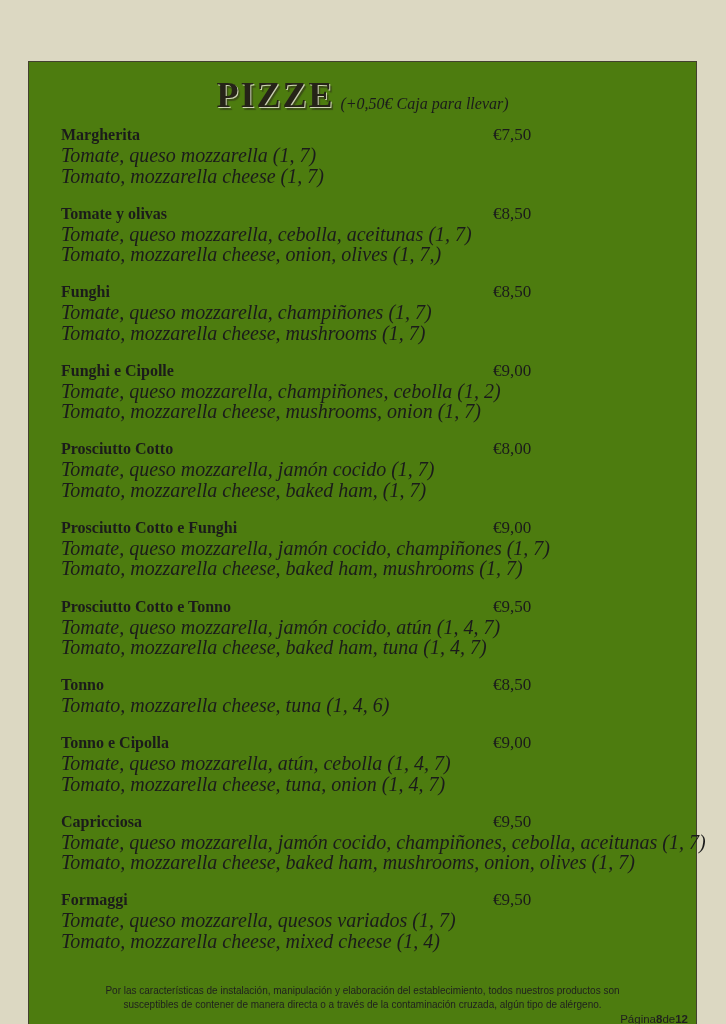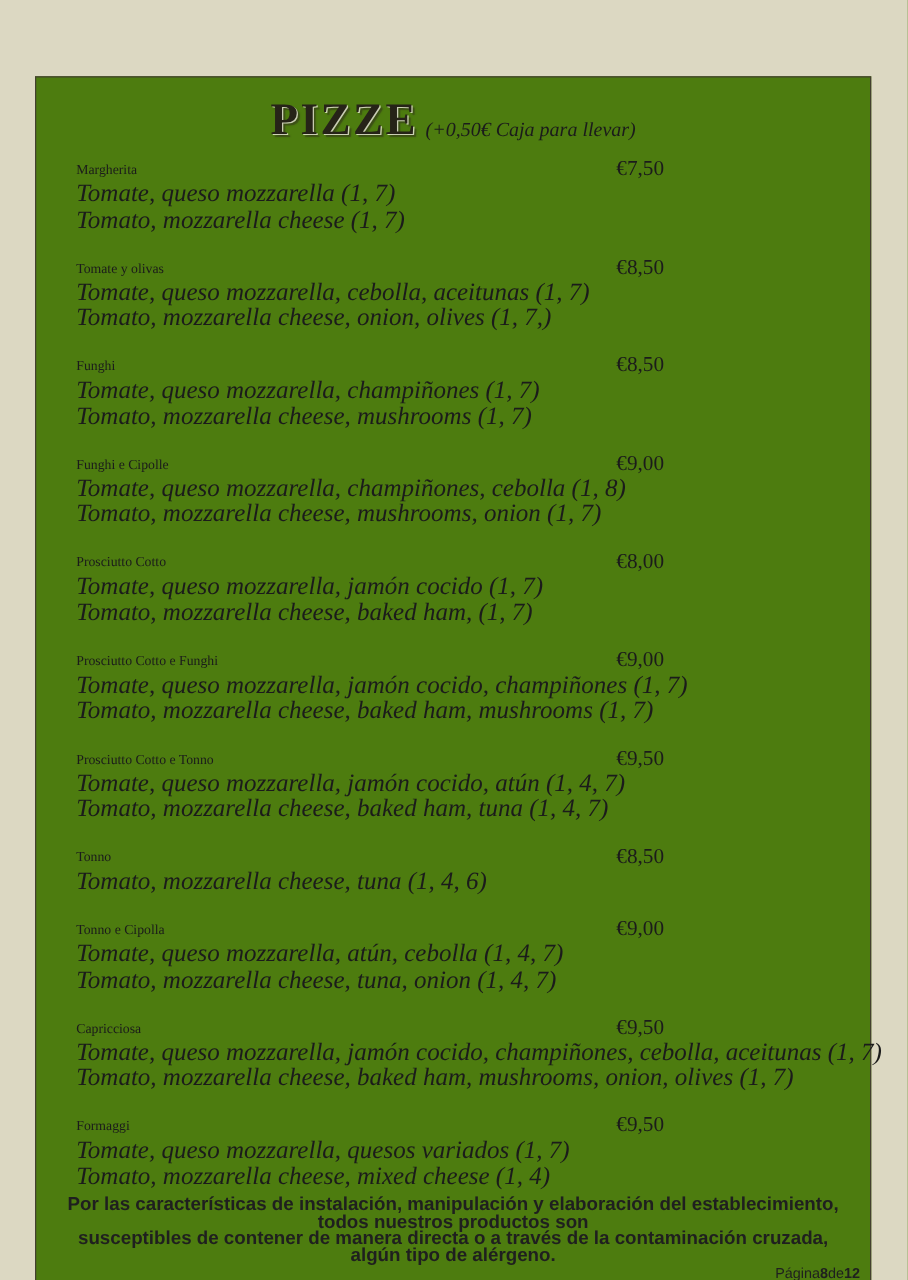--- a/index.html
+++ b/index.html
@@ -43,44 +43,44 @@
     padding-left:32px;
     padding-right:20px;
   }
   .menu-item { margin-bottom:16.6px; }
   .item-head {
     position:relative;
     line-height:21px;
     height:21px;
   }
   .item-name {
-    font-size:11px;
-    font-weight:normal;
+    font-size:16px;
+    font-weight:bold;
   }
   .item-price {
     position:absolute;
     left:432px; top:0;
     font-size:17px;
   }
   .item-desc {
     font-size:20px;
     font-style:italic;
     line-height:20.5px;
     height:20.5px;
     white-space:nowrap;
   }
   .page-footer {
     position:absolute;
     left:0; right:0; bottom:2px;
     font-family:"Liberation Sans", sans-serif;
     color:#1f1f1f;
   }
   .disclaimer {
-    font-size:15px;
-    font-weight:bold;
+    font-size:10px;
+    font-weight:normal;
     line-height:13.5px;
     text-align:center;
     max-width:632px;
     margin:0 auto;
   }
   .page-number-line {
     font-size:11.5px;
     text-align:right;
     padding-right:8px;
     line-height:14px;
@@ -125,21 +125,21 @@
       </div>
       <div class="item-desc">Tomate, queso mozzarella, champiñones (1, 7)</div>
       <div class="item-desc">Tomato, mozzarella cheese, mushrooms (1, 7)</div>
     </div>
 
     <div class="menu-item">
       <div class="item-head">
         <span class="item-name">Funghi e Cipolle</span>
         <span class="item-price">€9,00</span>
       </div>
-      <div class="item-desc">Tomate, queso mozzarella, champiñones, cebolla (1, 8)</div>
+      <div class="item-desc">Tomate, queso mozzarella, champiñones, cebolla (1, 2)</div>
       <div class="item-desc">Tomato, mozzarella cheese, mushrooms, onion (1, 7)</div>
     </div>
 
     <div class="menu-item">
       <div class="item-head">
         <span class="item-name">Prosciutto Cotto</span>
         <span class="item-price">€8,00</span>
       </div>
       <div class="item-desc">Tomate, queso mozzarella, jamón cocido (1, 7)</div>
       <div class="item-desc">Tomato, mozzarella cheese, baked ham, (1, 7)</div>

